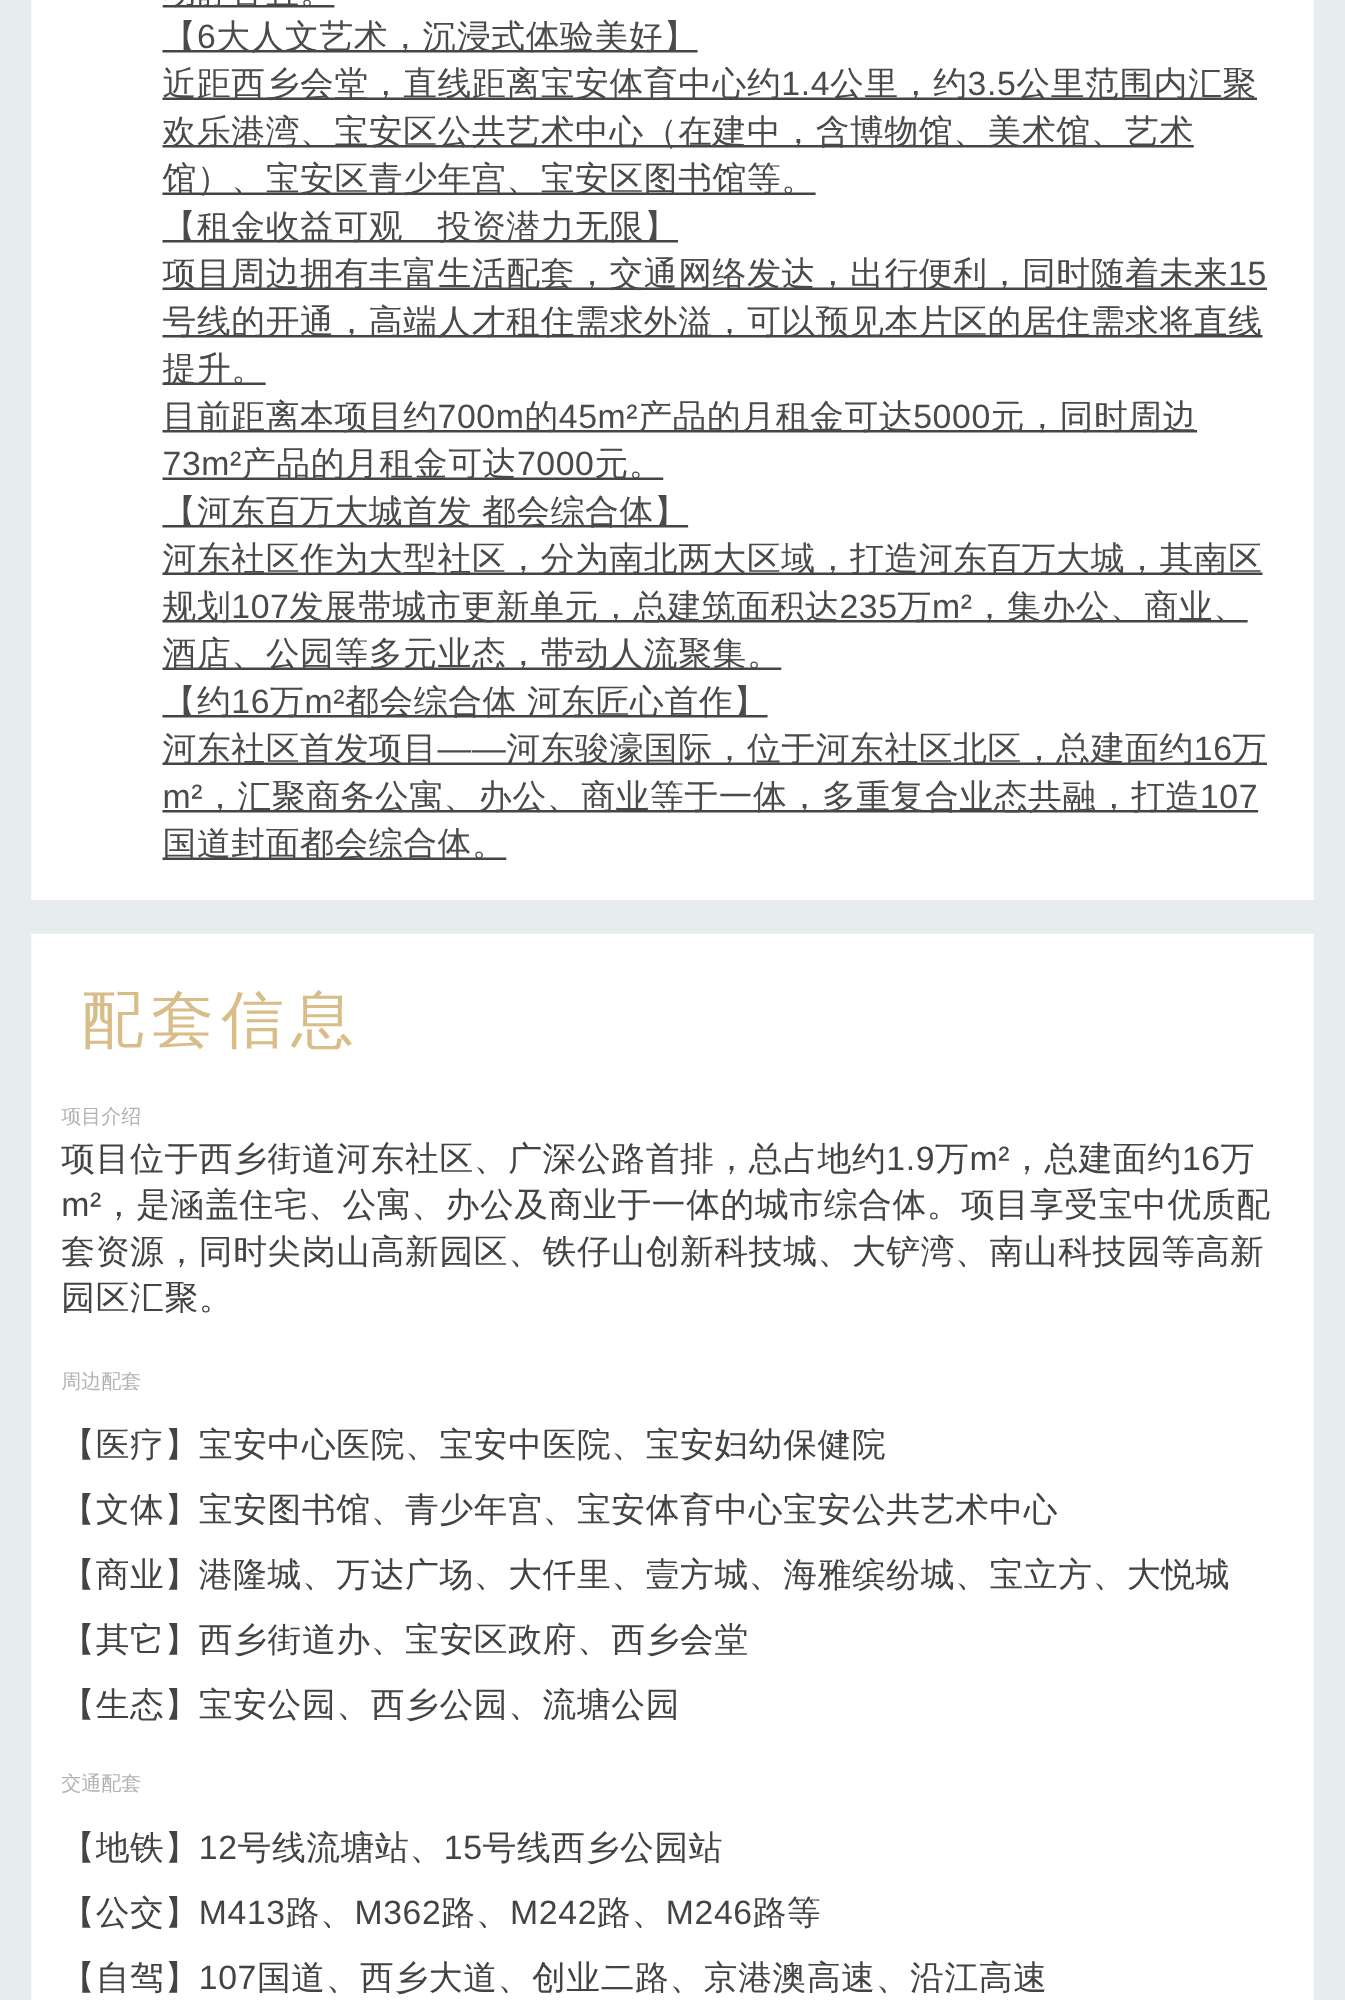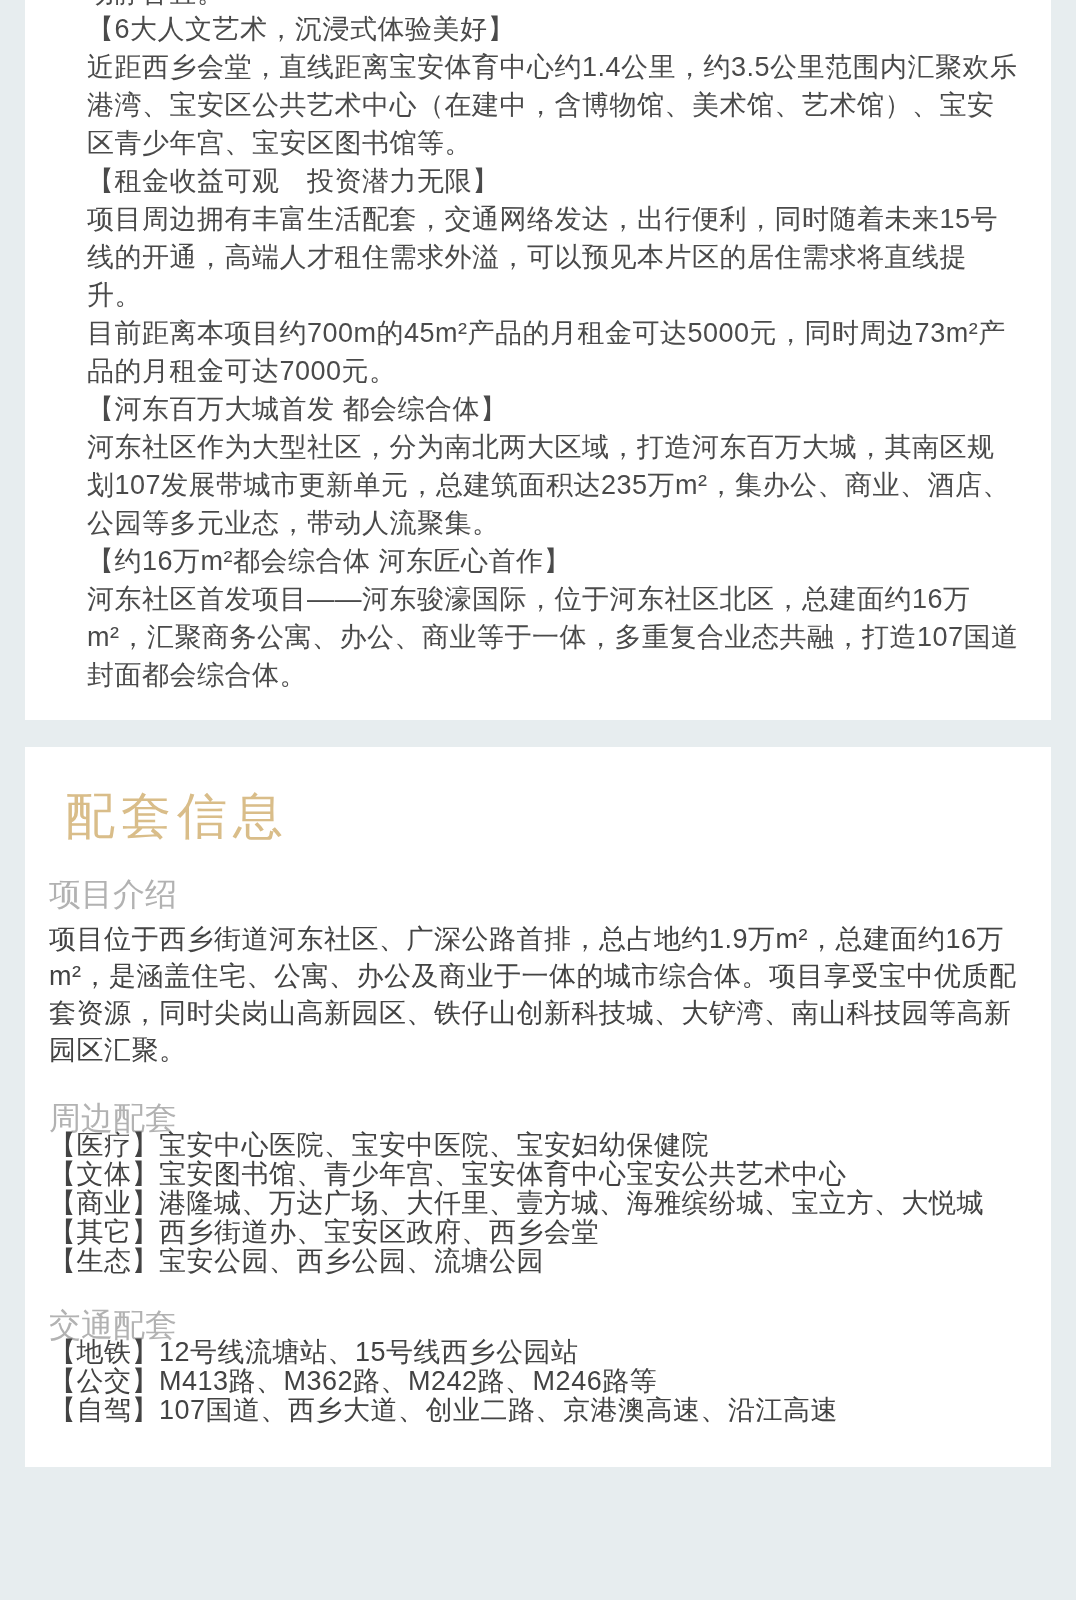--- a/index.html
+++ b/index.html
@@ -6,31 +6,31 @@
   body{
     width:1076px;height:1600px;
     background:#e7edef;
     font-family:"Liberation Sans",sans-serif;
     color:#454545;
     overflow:hidden;
   }
   .card{background:#ffffff;margin:0 25px;box-sizing:border-box;}
 
   
-  .intro{padding:0 30px 26px 62px;}
+  .intro{padding:0 30px 26px 105px;text-decoration:underline;}
   .intro p{margin:0;font-size:27px;line-height:38px;color:#4a4a4a;letter-spacing:0.5px;}
   .partial{height:10px;overflow:hidden;}
   .partial p{transform:translateY(-26px);}
 
   
   .info{margin-top:27px;padding:24px 26px 42px 24px;}
   .info-title{margin:16px 0 0 16px;font-size:50px;line-height:58px;color:#d9bd89;font-weight:400;letter-spacing:6px;}
-  .sec-label{margin-top:36px;font-size:32px;color:#b2b2b2;line-height:26px;}
-  .desc{margin-top:14px;font-size:27px;line-height:37px;color:#434343;letter-spacing:0.5px;}
-  .fac{font-size:27px;line-height:29px;color:#434343;letter-spacing:0.5px;}
+  .sec-label{margin-top:36px;font-size:16px;color:#b2b2b2;line-height:26px;}
+  .desc{margin-top:2px;font-size:27px;line-height:37px;color:#434343;letter-spacing:0.5px;}
+  .fac{margin-top:23px;font-size:27px;line-height:29px;color:#434343;letter-spacing:0.5px;}
 </style>
 </head>
 <body>
 
 <div class="card intro">
   <div class="partial">
     <p>动静皆宜。</p>
   </div>
   <p>【6大人文艺术，沉浸式体验美好】</p>
   <p>近距西乡会堂，直线距离宝安体育中心约1.4公里，约3.5公里范围内汇聚欢乐港湾、宝安区公共艺术中心（在建中，含博物馆、美术馆、艺术馆）、宝安区青少年宫、宝安区图书馆等。</p>

